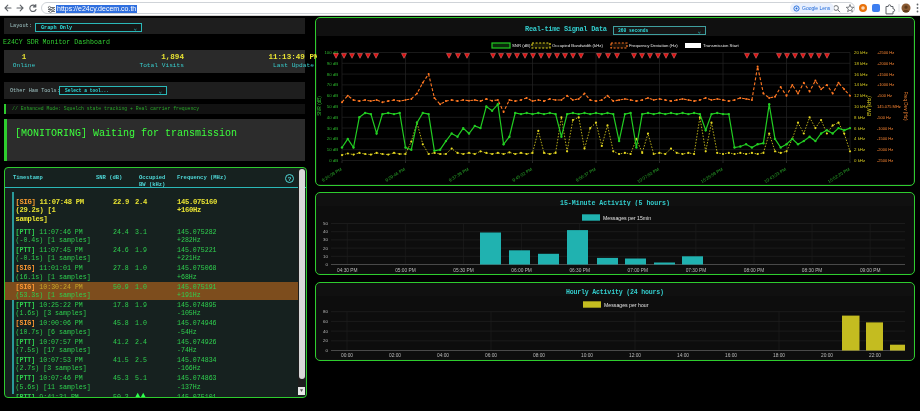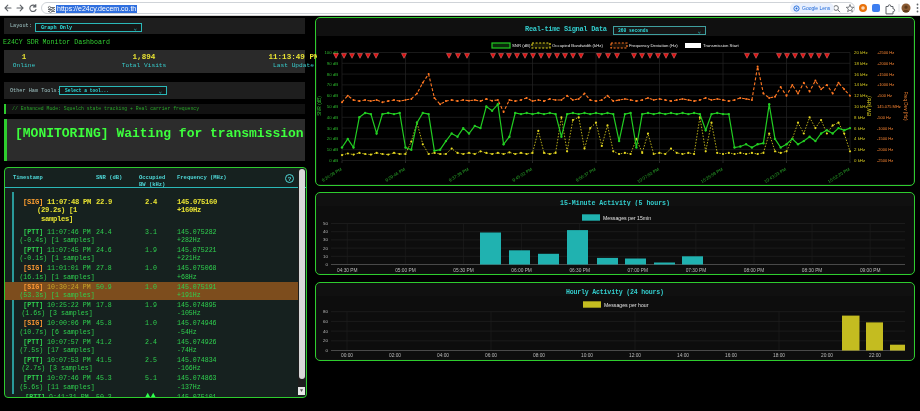--- a/index.html
+++ b/index.html
@@ -12,39 +12,39 @@
 .bar { position:absolute; left:4px; width:301px; background:#1e1e1e; }
 .sel { position:absolute; background:#161616; border:1px solid #2ab8b8; color:#2fdede; font-size:5.2px; font-weight:bold; z-index:6; }
 .sel .arr { position:absolute; right:4px; top:1px; color:#2ab8b8; font-size:6px; }
 .lbl-t { color:#9fc3c3; }
 #statbox { position:absolute; left:4px; top:49.5px; width:301px; height:23.5px; background:#2a2a2a; }
 .stat { position:absolute; top:3.5px; text-align:center; }
 .stat .v { color:#e8e332; font-size:7.6px; font-weight:bold; line-height:9px; }
 .stat .l { color:#38cccc; font-size:6.2px; line-height:8px; }
 #note { position:absolute; left:4px; top:103.5px; width:301px; height:10px; background:#121212; border-left:2px solid #2ecc2e; color:#2aa82a; font-size:4.8px; line-height:10px; padding-left:6px; }
 #status { position:absolute; left:4px; top:118.5px; width:301px; height:42.5px; background:#2c2c2c; border-left:3px solid #2ecc2e; padding:10px 0 0 8px; }
-#status .s1 { color:#3dff3d; font-size:13px; font-weight:bold; line-height:10px; }
+#status .s1 { color:#3dff3d; font-size:10px; font-weight:normal; line-height:10px; }
 #status .s2 { color:#2fcc2f; font-size:9.4px; line-height:10px; margin-top:4px; }
 #tablebox { position:absolute; left:4px; top:167px; width:303px; height:231px; background:#16211f; border:1.5px solid #2ecc2e; border-radius:4px; overflow:hidden; }
 #thead { position:absolute; left:0; top:0; width:100%; height:20px; border-bottom:1.5px solid #2ab8b8; color:#4fd8d8; font-size:5.5px; font-weight:bold; }
 #thead div { position:absolute; top:6px; }
 #qmark { position:absolute; right:12px; top:3.5px; width:9px; height:9px; border:1px solid #4fd8d8; border-radius:50%; color:#4fd8d8; font-size:6px; line-height:9px; text-align:center; font-weight:bold; }
 #tbody { position:absolute; left:0; top:24.5px; width:294px; }
 .trow { position:relative; width:100%; min-height:18.35px; }
 .r-g { color:#2fd04f; font-size:6.6px; line-height:8.45px; }
 .r-y { color:#e8e332; font-size:7.2px; letter-spacing:-0.3px; font-weight:bold; line-height:8.7px; min-height:34px; }
 .r-o { color:#2fd04f; font-size:6.6px; line-height:8.45px; background:#7d4d1d; }
 .t-amber { color:#c8a828; }
 .tag-sig { color:#ff9933; font-weight:bold; }
 .tag-ptt { color:#2fd04f; font-weight:bold; }
 .r-y .tag-sig { color:#ffa030; }
 .r-y .c1,.r-y .c2,.r-y .c3,.r-y .c4 { top:5px; }
-.c1 { position:absolute; left:10.5px; top:2.0px; width:83px;text-align:center; }
-.c2 { position:absolute; left:91px; top:2.0px; }
-.c3 { position:absolute; left:140px; top:2.0px; }
+.c1 { position:absolute; left:10.5px; top:2.0px; width:83px; }
+.c2 { position:absolute; left:108px; top:2.0px; }
+.c3 { position:absolute; left:130px; top:2.0px; }
 .c4 { position:absolute; left:172px; top:2.0px; }
 #scroll { position:absolute; right:1px; top:1px; width:7px; height:226px; background:#1d1d1d; }
 #thumb { position:absolute; left:0.5px; top:0px; width:6px; height:210px; background:#d8d8d8; border-radius:3px; }
 .panel { position:absolute; left:315px; width:600px; background:#101010; border:1.5px solid #2ecc2e; border-radius:5px; }
 svg { position:absolute; left:0; top:0; }
 
 </style></head>
 <body>
 <div id="root">
   <div class="panel" style="top:17px; height:169px;"></div>
@@ -531,21 +531,21 @@
   <div class="bar" style="top:17.5px; height:16px;">
      <span class="abs lbl-t" style="left:6px; top:5px; font-size:5.2px;">Layout:</span>
   </div>
   <div class="sel" style="left:35px; top:22.5px; width:107px; height:9.5px; line-height:8px; padding-left:5px;">Graph Only<span class="arr">⌄</span></div>
   <div class="abs" style="left:3px; top:39px; color:#32cd32; font-size:6.6px;">E24CY SDR Monitor Dashboard</div>
   <div id="statbox">
     <div class="stat" style="left:0px; width:40px;">
         <div class="v">1</div>
         <div class="l">Online</div>
       </div>
-    <div class="stat" style="left:100px; width:80px;">
+    <div class="stat" style="left:100px; width:80px;text-align:right;">
         <div class="v">1,894</div>
         <div class="l">Total Visits</div>
       </div>
     <div class="stat" style="left:258px; width:63px;">
         <div class="v">11:13:49 PM</div>
         <div class="l">Last Update</div>
       </div>
   </div>
   <div class="bar" style="top:81.5px; height:17px;">
      <span class="abs lbl-t" style="left:6px; top:6px; font-size:5.2px;">Other Ham Tools:</span>

